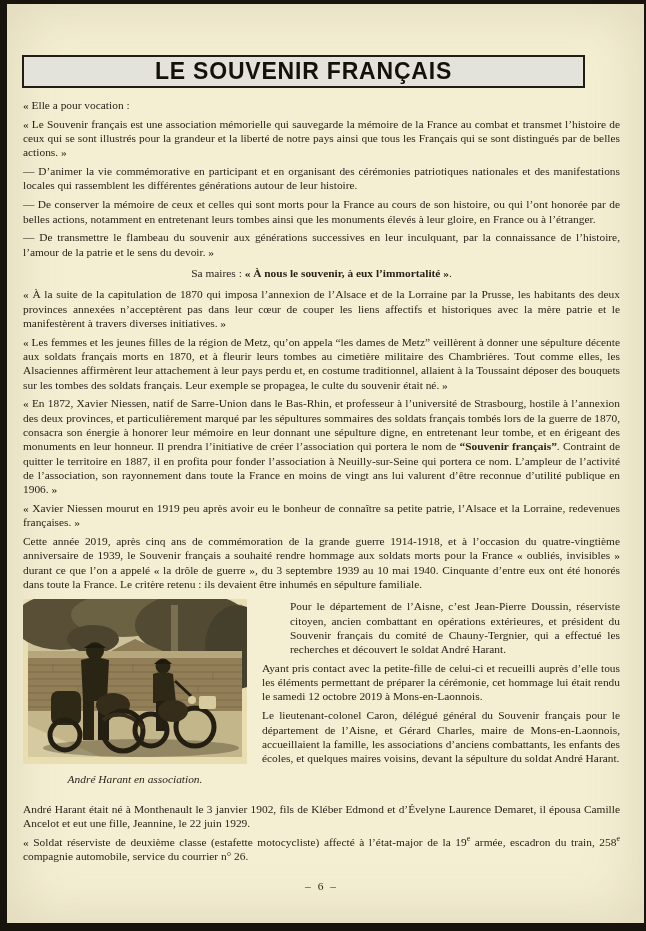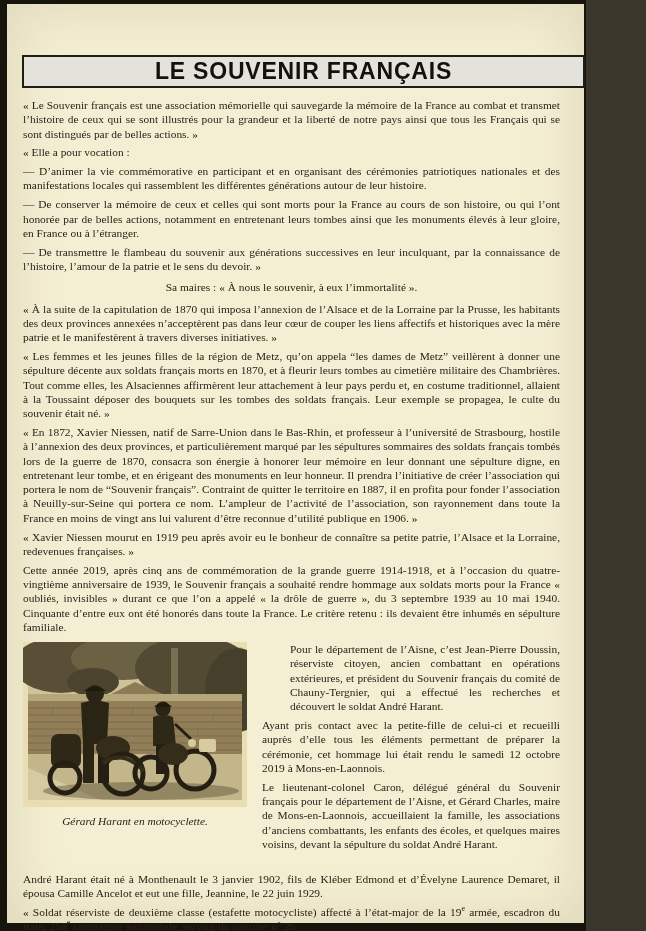--- a/index.html
+++ b/index.html
@@ -1,50 +1,50 @@
 <!DOCTYPE html>
 <html><head>
 <meta charset="utf-8">
 <style>
   html,body{margin:0;padding:0;background:#3a362c;}
-  .scan{position:relative;width:586px;height:931px;background:#17140e;overflow:hidden;
+  .scan{position:relative;width:646px;height:931px;background:#17140e;overflow:hidden;
         font-family:"Liberation Serif",serif;}
   .page{position:absolute;left:7px;top:4px;right:2px;bottom:8px;background:#f4eed3;
         box-shadow:inset 0 0 60px rgba(120,105,60,.18);}
   .title-box{margin:51px 0 0 15px;width:559px;height:29px;background:#e4e3db;
         border:2px solid #211d15;text-align:center;
         font-family:"Liberation Sans",sans-serif;font-weight:bold;font-size:23px;
         line-height:29px;letter-spacing:.8px;color:#14110c;}
   .content{margin:10px 24px 0 16px;color:#29241a;font-size:11.4px;line-height:14.3px;}
   .content p{margin:4.5px 0;text-align:justify;}
   p.devise{text-align:center;margin:7px 0;}
   .media-row{display:flex;gap:15px;margin-top:8px;}
   figure.photo-col{margin:0;flex:0 0 224px;width:224px;}
   .caption{text-align:center;font-style:italic;font-size:11.4px;margin-top:4px;color:#29241a;}
   .right-col{flex:1;min-width:0;}
   .right-col p:first-child{margin-top:0;margin-left:28px;}
   .footer-block{margin-top:16px;}
   .pagenum{text-align:center;margin-top:16px;font-size:11.4px;letter-spacing:2px;color:#29241a;}
   sup{font-size:8px;line-height:0;}
-  b{font-weight:normal;}
+  b{font-weight:bold;}
 </style>
 </head>
 <body>
 
 <div class="scan">
   <div class="page">
 
     <div class="title-box">
       <span>LE SOUVENIR FRANÇAIS</span>
     </div>
 
     <div class="content">
 
+      <p>« Elle a pour vocation :</p>
       <p>« Le Souvenir français est une association mémorielle qui sauvegarde la mémoire de la France au combat et transmet l’histoire de ceux qui se sont illustrés pour la grandeur et la liberté de notre pays ainsi que tous les Français qui se sont distingués par de belles actions. »</p>
-      <p>« Elle a pour vocation :</p>
       <p>— D’animer la vie commémorative en participant et en organisant des cérémonies patriotiques nationales et des manifestations locales qui rassemblent les différentes générations autour de leur histoire.</p>
       <p>— De conserver la mémoire de ceux et celles qui sont morts pour la France au cours de son histoire, ou qui l’ont honorée par de belles actions, notamment en entretenant leurs tombes ainsi que les monuments élevés à leur gloire, en France ou à l’étranger.</p>
       <p>— De transmettre le flambeau du souvenir aux générations successives en leur inculquant, par la connaissance de l’histoire, l’amour de la patrie et le sens du devoir. »</p>
 
       <p class="devise"><span>Sa maires : </span><b>« À nous le souvenir, à eux l’immortalité »</b><span>.</span></p>
 
       <p>« À la suite de la capitulation de 1870 qui imposa l’annexion de l’Alsace et de la Lorraine par la Prusse, les habitants des deux provinces annexées n’acceptèrent pas dans leur cœur de couper les liens affectifs et historiques avec la mère patrie et le manifestèrent à travers diverses initiatives. »</p>
       <p>« Les femmes et les jeunes filles de la région de Metz, qu’on appela “les dames de Metz” veillèrent à donner une sépulture décente aux soldats français morts en 1870, et à fleurir leurs tombes au cimetière militaire des Chambrières. Tout comme elles, les Alsaciennes affirmèrent leur attachement à leur pays perdu et, en costume traditionnel, allaient à la Toussaint déposer des bouquets sur les tombes des soldats français. Leur exemple se propagea, le culte du souvenir était né. »</p>
       <p><span>« En 1872, Xavier Niessen, natif de Sarre-Union dans le Bas-Rhin, et professeur à l’université de Strasbourg, hostile à l’annexion des deux provinces, et particulièrement marqué par les sépultures sommaires des soldats français tombés lors de la guerre de 1870, consacra son énergie à honorer leur mémoire en leur donnant une sépulture digne, en entretenant leur tombe, et en érigeant des monuments en leur honneur. Il prendra l’initiative de créer l’association qui portera le nom de </span><b>“Souvenir français”</b><span>. Contraint de quitter le territoire en 1887, il en profita pour fonder l’association à Neuilly-sur-Seine qui portera ce nom. L’ampleur de l’activité de l’association, son rayonnement dans toute la France en moins de vingt ans lui valurent d’être reconnue d’utilité publique en 1906. »</span></p>
       <p>« Xavier Niessen mourut en 1919 peu après avoir eu le bonheur de connaître sa petite patrie, l’Alsace et la Lorraine, redevenues françaises. »</p>
@@ -86,21 +86,21 @@
               <path d="M130 75 Q140 71 150 75 L153 104 L130 104 Z" fill="#2e2817"></path>
               <rect x="133" y="102" width="9" height="30" fill="#241f12"></rect>
               <circle cx="128" cy="131" r="16" fill="none" stroke="#241f12" stroke-width="5"></circle>
               <circle cx="172" cy="128" r="19" fill="none" stroke="#241f12" stroke-width="5"></circle>
               <ellipse cx="150" cy="112" rx="15" ry="11" fill="#352d1a"></ellipse>
               <path d="M152 82 L168 97" stroke="#241f12" stroke-width="3"></path>
               <rect x="176" y="97" width="17" height="13" rx="2" fill="#d8cba0"></rect>
               <circle cx="169" cy="101" r="4" fill="#d8cba0"></circle>
             </g>
           </svg>
-          <figcaption class="caption">Gérard Harant en motocyclette.</figcaption>
+          <figcaption class="caption">André Harant en association.</figcaption>
         </figure>
 
         <div class="right-col">
           <p>Pour le département de l’Aisne, c’est Jean-Pierre Doussin, réserviste citoyen, ancien combattant en opérations extérieures, et président du Souvenir français du comité de Chauny-Tergnier, qui a effectué les recherches et découvert le soldat André Harant.</p>
           <p>Ayant pris contact avec la petite-fille de celui-ci et recueilli auprès d’elle tous les éléments permettant de préparer la cérémonie, cet hommage lui était rendu le samedi 12 octobre 2019 à Mons-en-Laonnois.</p>
           <p>Le lieutenant-colonel Caron, délégué général du Souvenir français pour le département de l’Aisne, et Gérard Charles, maire de Mons-en-Laonnois, accueillaient la famille, les associations d’anciens combattants, les enfants des écoles, et quelques maires voisins, devant la sépulture du soldat André Harant.</p>
         </div>
       </div>
 
       <div class="footer-block">

